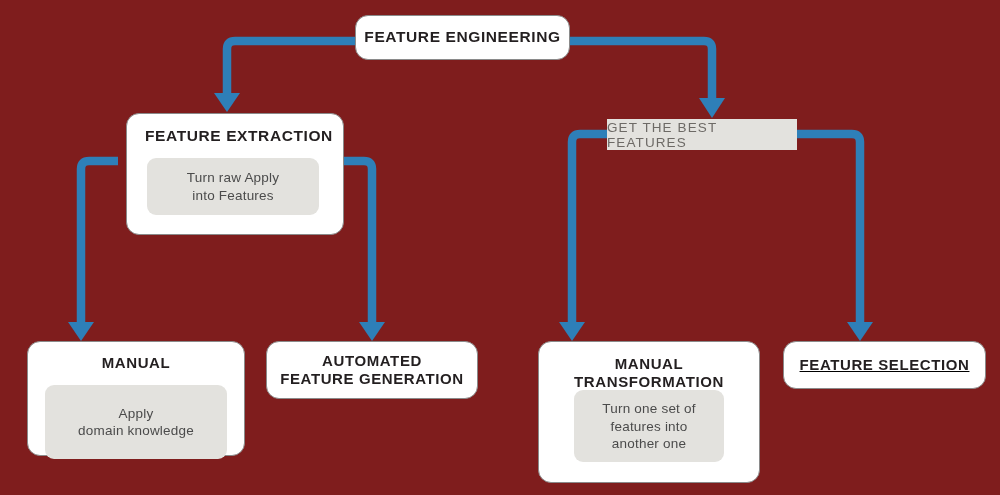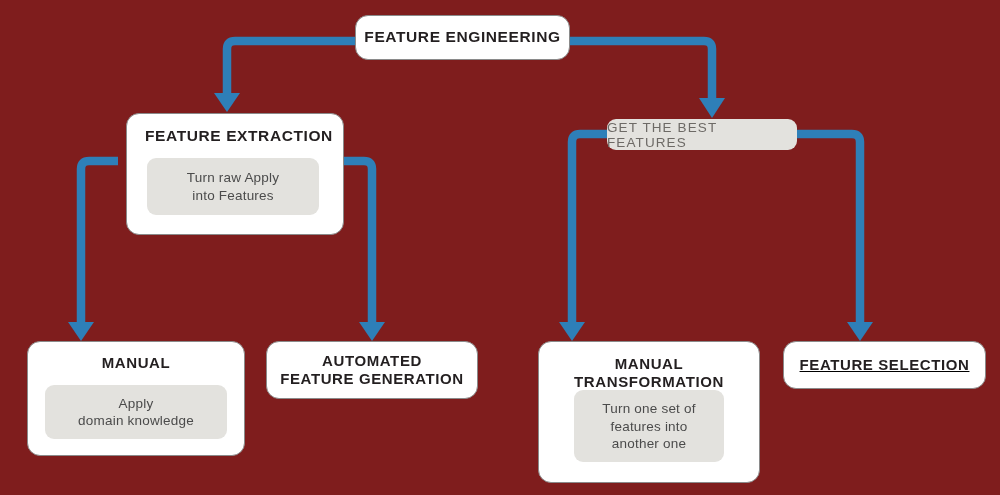--- a/index.html
+++ b/index.html
@@ -79,39 +79,39 @@
     width: 160px;
     padding: 11px 6px;
     font-size: 13.5px;
   }
 
   #chip-get-best-features {
     position: absolute;
     z-index: 2;
     left: 607px; top: 119px; width: 190px; height: 31px;
     background: #e3e2de;
-    border-radius: 9px;
+    border-radius: 0;
     display: flex;
     align-items: center;
     justify-content: center;
     color: #6d6a66;
     font-size: 13.5px;
     letter-spacing: 1.1px;
   }
 
   #node-manual {
     left: 18px; top: 341px; width: 218px; height: 115px;
     padding-top: 12px;
     margin-left: 9px;
   }
   #node-manual .node-title { font-size: 15px; }
   #node-manual .sub-chip {
     margin-top: 13px;
     width: 170px;
-    padding: 10px 6px;
+    padding: 20px 6px;
     font-size: 13.5px;
   }
 
   #node-automated {
     left: 266px; top: 341px; width: 212px; height: 58px;
     justify-content: center;
   }
   #node-automated .node-title { font-size: 15px; }
 
   #node-feature-transformation {

